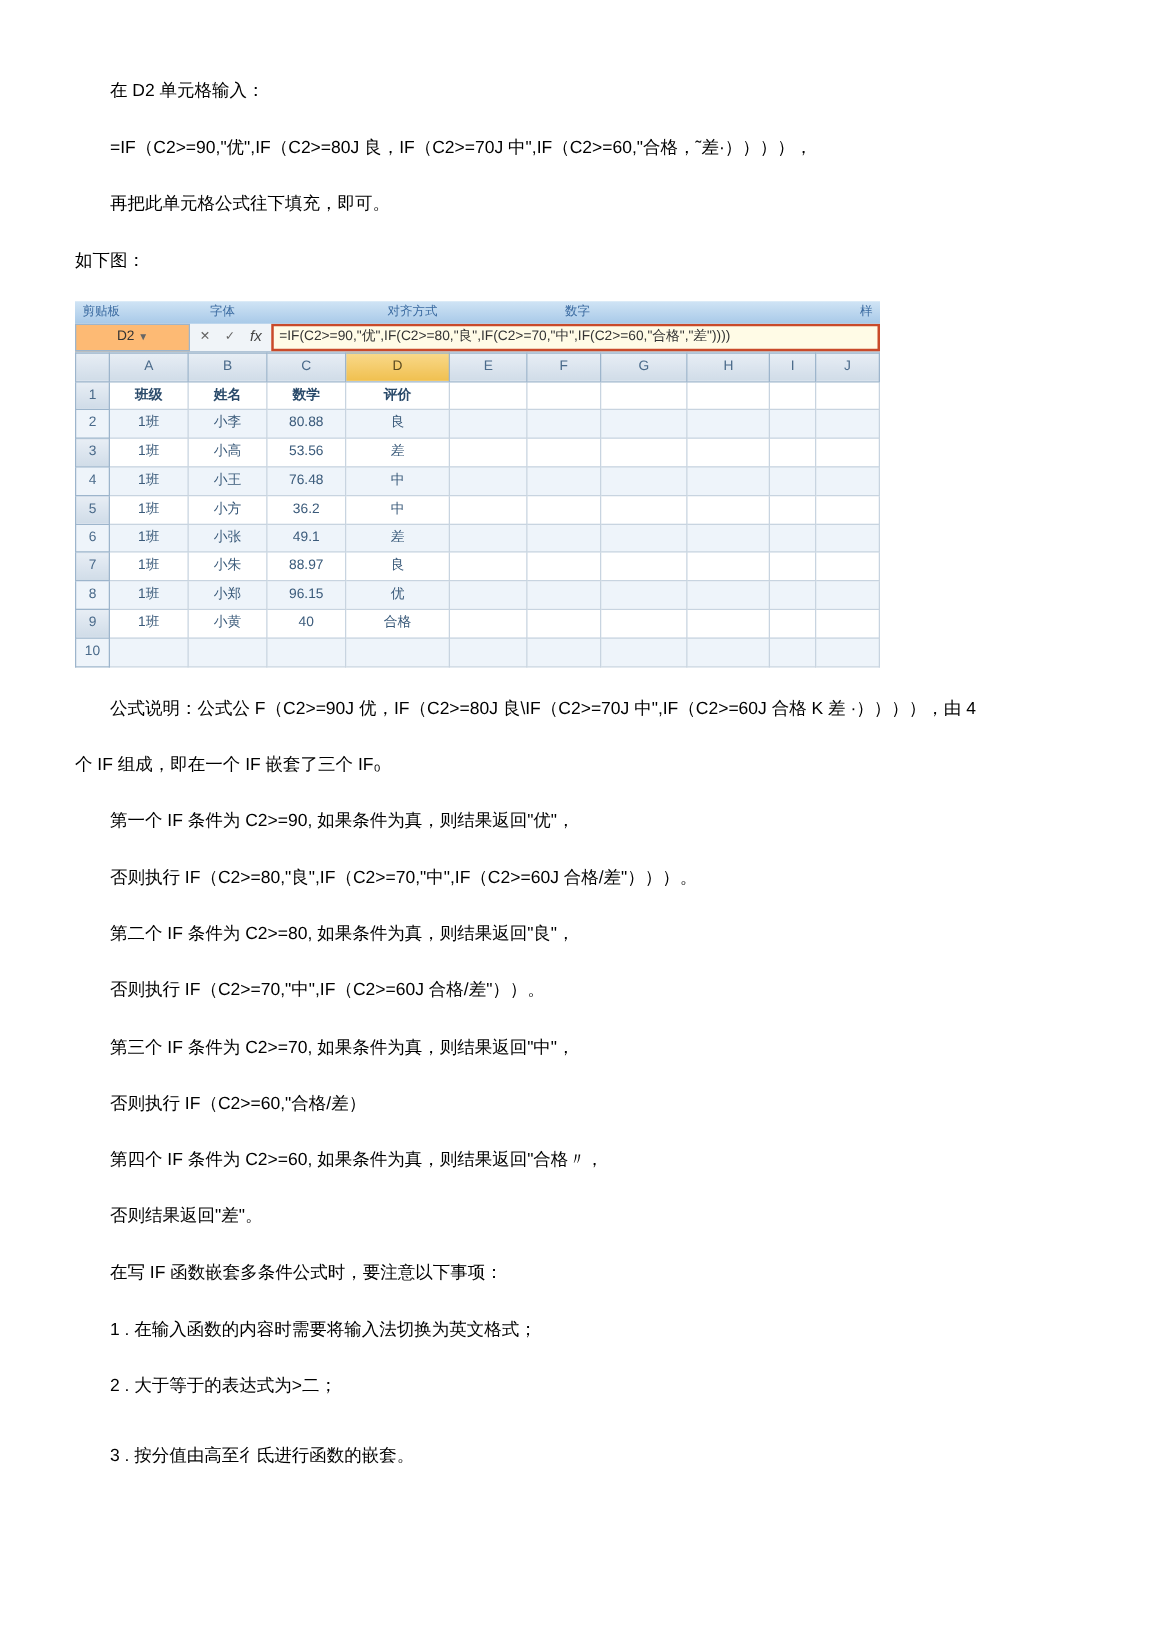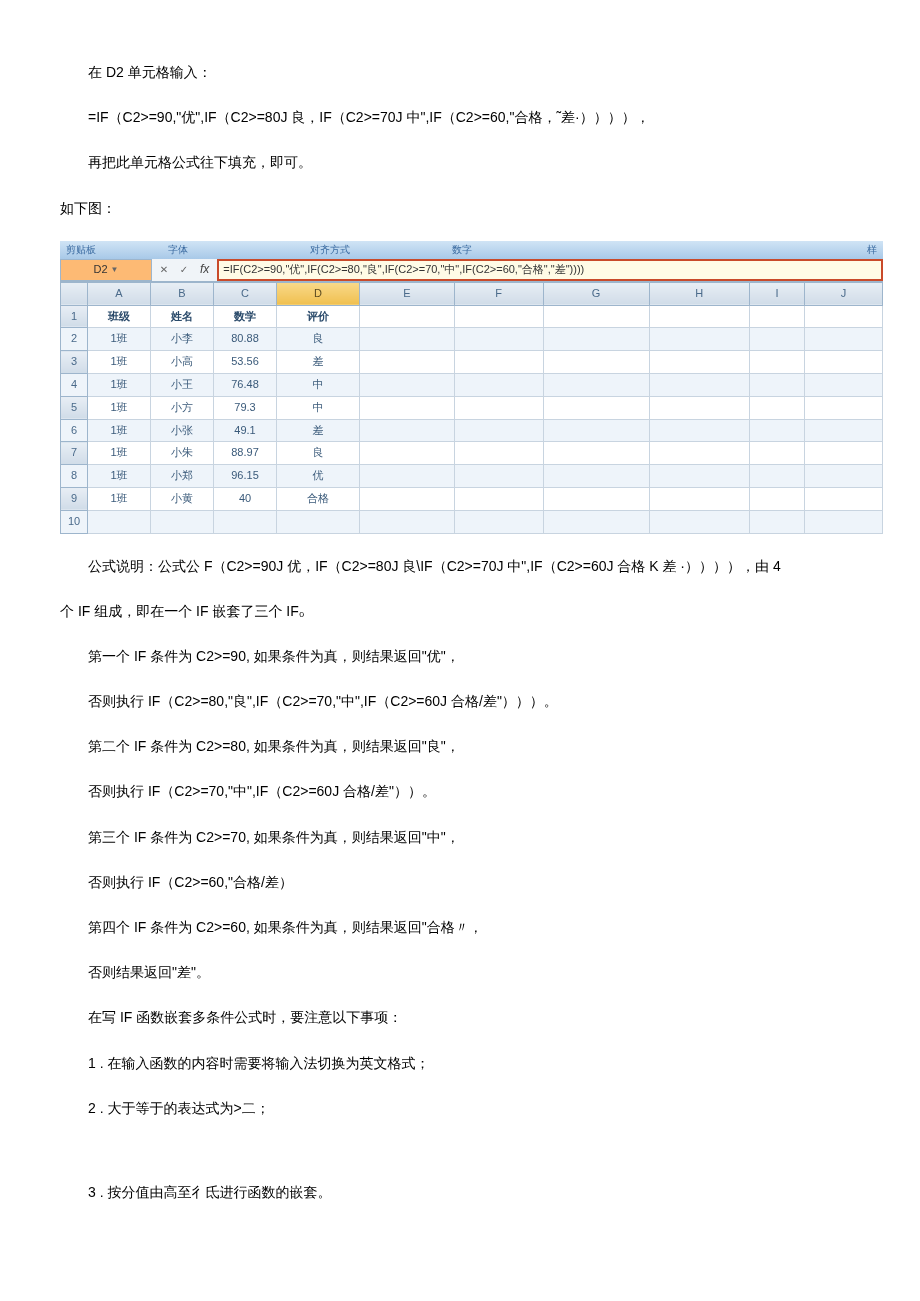--- a/index.html
+++ b/index.html
@@ -14,21 +14,21 @@
     .para {
       margin: 20px 0;
       text-indent: 2em;
     }
     .para-noindent {
       margin: 20px 0;
       text-indent: 0;
     }
     .screenshot {
       margin: 10px 14px 20px 0;
-      width: 823px;
+      width: 644px;
       font-size: 12px;
       border-radius: 17px;
     }
     .ribbon {
       height: 18px;
       background: linear-gradient(#d0e4f5, #a8c9e8);
       display: flex;
       align-items: center;
       font-size: 10px;
       color: #2a4a6a;
@@ -230,21 +230,21 @@
           <td></td>
           <td></td>
           <td></td>
           <td></td>
           <td></td>
     </tr>
     <tr>
       <td class="rowhead">5</td>
       <td>1班</td>
       <td>小方</td>
-      <td>79.3</td>
+      <td>36.2</td>
       <td>中</td>
       <td></td>
           <td></td>
           <td></td>
           <td></td>
           <td></td>
           <td></td>
     </tr>
     <tr class="alt">
       <td class="rowhead">6</td>
@@ -321,13 +321,13 @@
 <div class="para">否则执行 IF（C2&gt;=80,"良",IF（C2&gt;=70,"中",IF（C2&gt;=60J 合格/差"）））。</div>
 <div class="para">第二个 IF 条件为 C2&gt;=80, 如果条件为真，则结果返回"良"，</div>
 <div class="para">否则执行 IF（C2&gt;=70,"中",IF（C2&gt;=60J 合格/差"））。</div>
 <div class="para">第三个 IF 条件为 C2&gt;=70, 如果条件为真，则结果返回"中"，</div>
 <div class="para">否则执行 IF（C2&gt;=60,"合格/差）</div>
 <div class="para">第四个 IF 条件为 C2&gt;=60, 如果条件为真，则结果返回"合格〃，</div>
 <div class="para">否则结果返回"差"。</div>
 <div class="para">在写 IF 函数嵌套多条件公式时，要注意以下事项：</div>
 <div class="para">1 . 在输入函数的内容时需要将输入法切换为英文格式；</div>
 <div class="para">2 . 大于等于的表达式为&gt;二；</div>
-<div class="para" style="margin-top:59px">3 . 按分值由高至彳氐进行函数的嵌套。</div>
+<div class="para" style="margin-top:31px">3 . 按分值由高至彳氐进行函数的嵌套。</div>
 
 </body></html>

